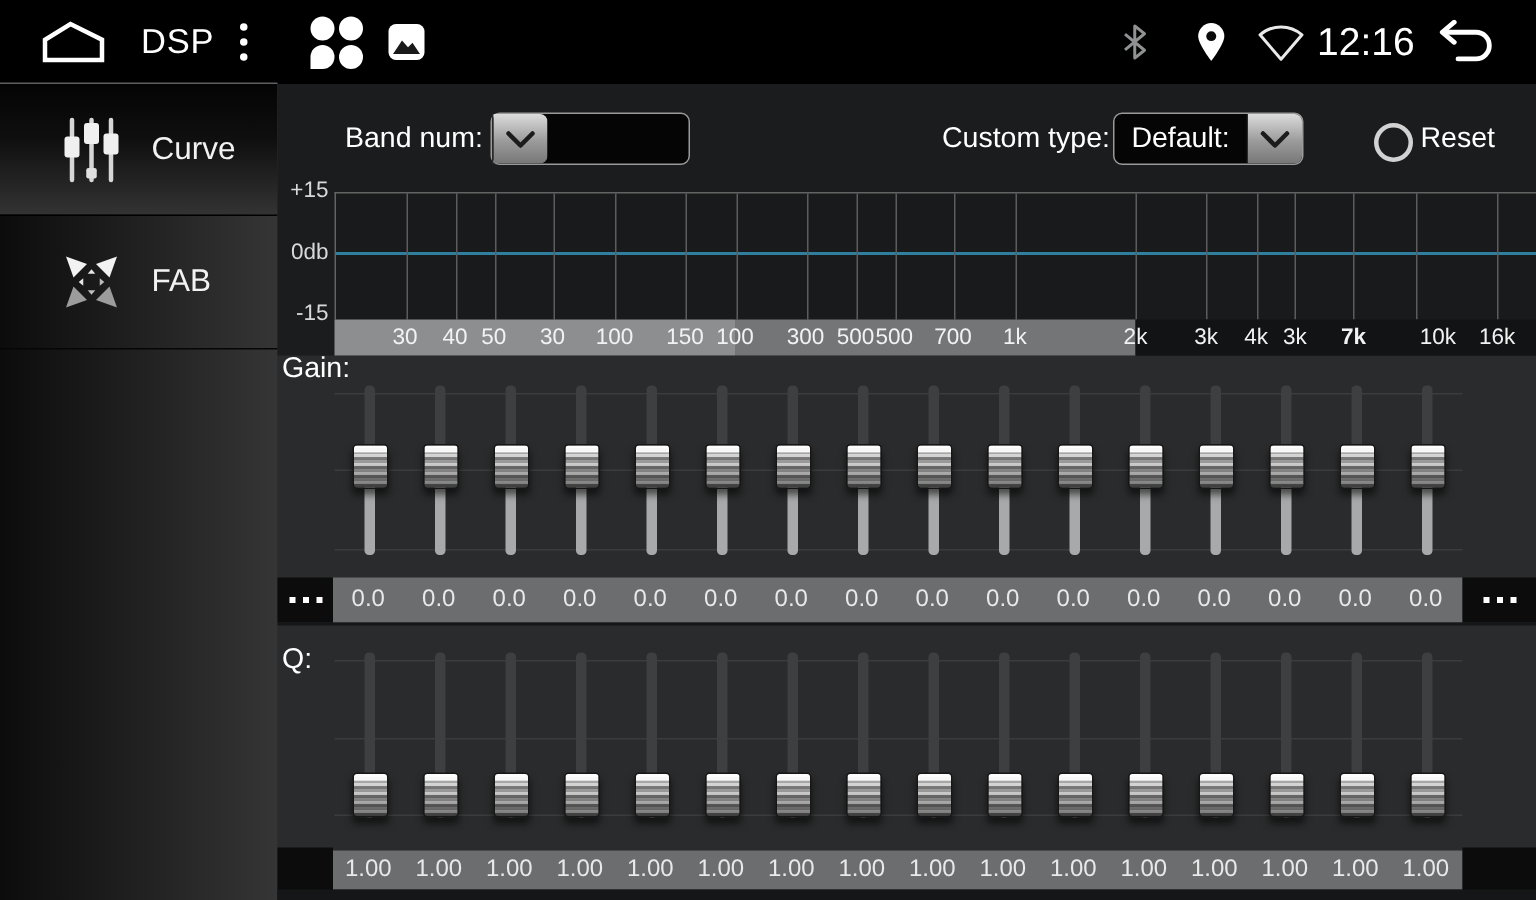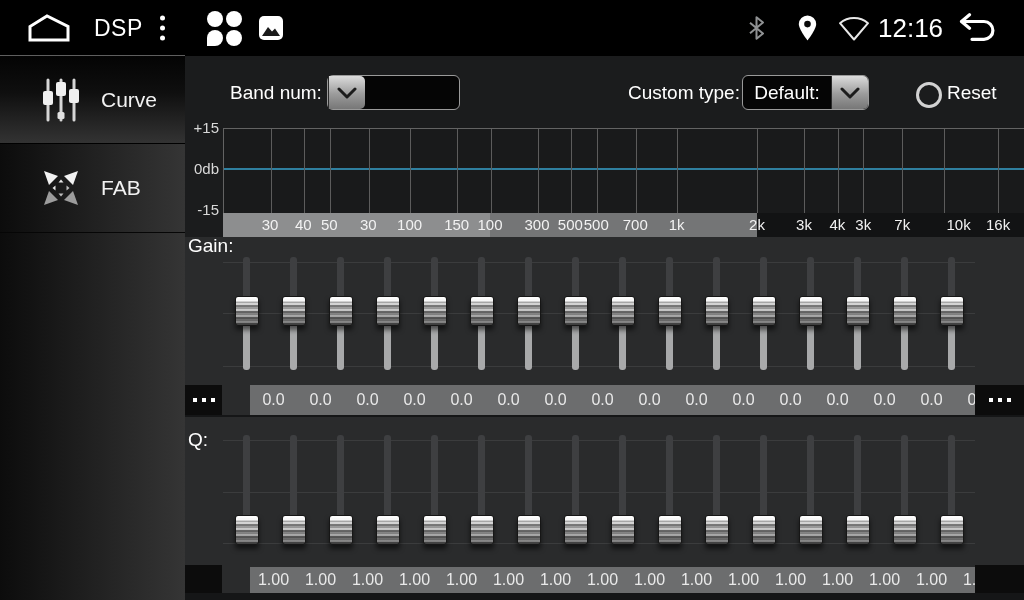--- a/index.html
+++ b/index.html
@@ -68,21 +68,21 @@
   .sl-cell{position:relative;width:47px;flex:0 0 47px;height:100%;}
   .tr-top{position:absolute;left:50%;margin-left:-3.5px;top:0;width:7px;background:#3e3f41;border-radius:3px 3px 0 0;}
   .tr-bot{position:absolute;left:50%;margin-left:-3.5px;bottom:0;width:7px;background:#a8a9aa;border-radius:0 0 3px 3px;}
   .thumb{position:absolute;left:50%;margin-left:-12px;width:24px;height:30px;border-radius:3px;
          border:1px solid #161616;box-sizing:border-box;box-shadow:0 4px 5px rgba(0,0,0,.55);
          background:linear-gradient(to bottom,rgba(255,255,255,.95) 0 4px,rgba(255,255,255,.15) 5px,rgba(255,255,255,0) 40%,rgba(0,0,0,.25) 75%,rgba(0,0,0,.45)),
                     repeating-linear-gradient(to bottom,#cfcfcf 0 2px,#6f6f6f 2px 4px,#989898 4px 6px);}
 
   
   .value-row{position:absolute;left:0;width:839px;}
-  .value-strip{position:absolute;left:37px;width:753px;top:0;background:#6c6d6e;display:flex;margin-left:28px;}
+  .value-strip{position:absolute;left:37px;width:753px;top:0;background:#6c6d6e;display:flex;}
   .val-cell{width:47px;flex:0 0 47px;text-align:center;font-size:16px;color:#e9e9e9;}
   .more-btn{position:absolute;top:0;background:#0c0c0c;display:flex;align-items:center;justify-content:center;gap:5px;}
   .more-btn i{width:4px;height:4px;background:#fff;}
   .cap{position:absolute;top:0;background:#0c0c0c;}
   .row-shadow{position:absolute;left:0;width:839px;background:#151617;}
 </style>
 </head>
 <body>
 
 <div id="app">
@@ -222,21 +222,21 @@
           <span class="flab" style="left: 33.3333%;">100</span>
           <span class="flab" style="left: 39.203%;">300</span>
           <span class="flab" style="left: 43.3677%;">500</span>
           <span class="flab" style="left: 46.598%;">500</span>
           <span class="flab" style="left: 51.4689%;">700</span>
           <span class="flab" style="left: 56.6323%;">1k</span>
           <span class="flab" style="left: 66.6667%;">2k</span>
           <span class="flab" style="left: 72.5364%;">3k</span>
           <span class="flab" style="left: 76.701%;">4k</span>
           <span class="flab" style="left: 79.9313%;">3k</span>
-          <span class="flab" style="left: 84.8023%;">7k</span>
+          <span class="flab" style="left: 84.8023%; font-weight: bold;">7k</span>
           <span class="flab" style="left: 89.9657%; margin-left: 15px;">10k</span>
           <span class="flab" style="left: 96.7697%;">16k</span>
         </div>
     </div>
 
     <span class="sec-label" style="top:178px">Gain:</span>
     <div id="gain-sliders" class="slider-row" style="top:201px;height:113px">
         <div class="row-hline" style="top: 5px;"></div>
         <div class="row-hline" style="top: 56px;"></div>
         <div class="row-hline" style="top: 109px;"></div>

